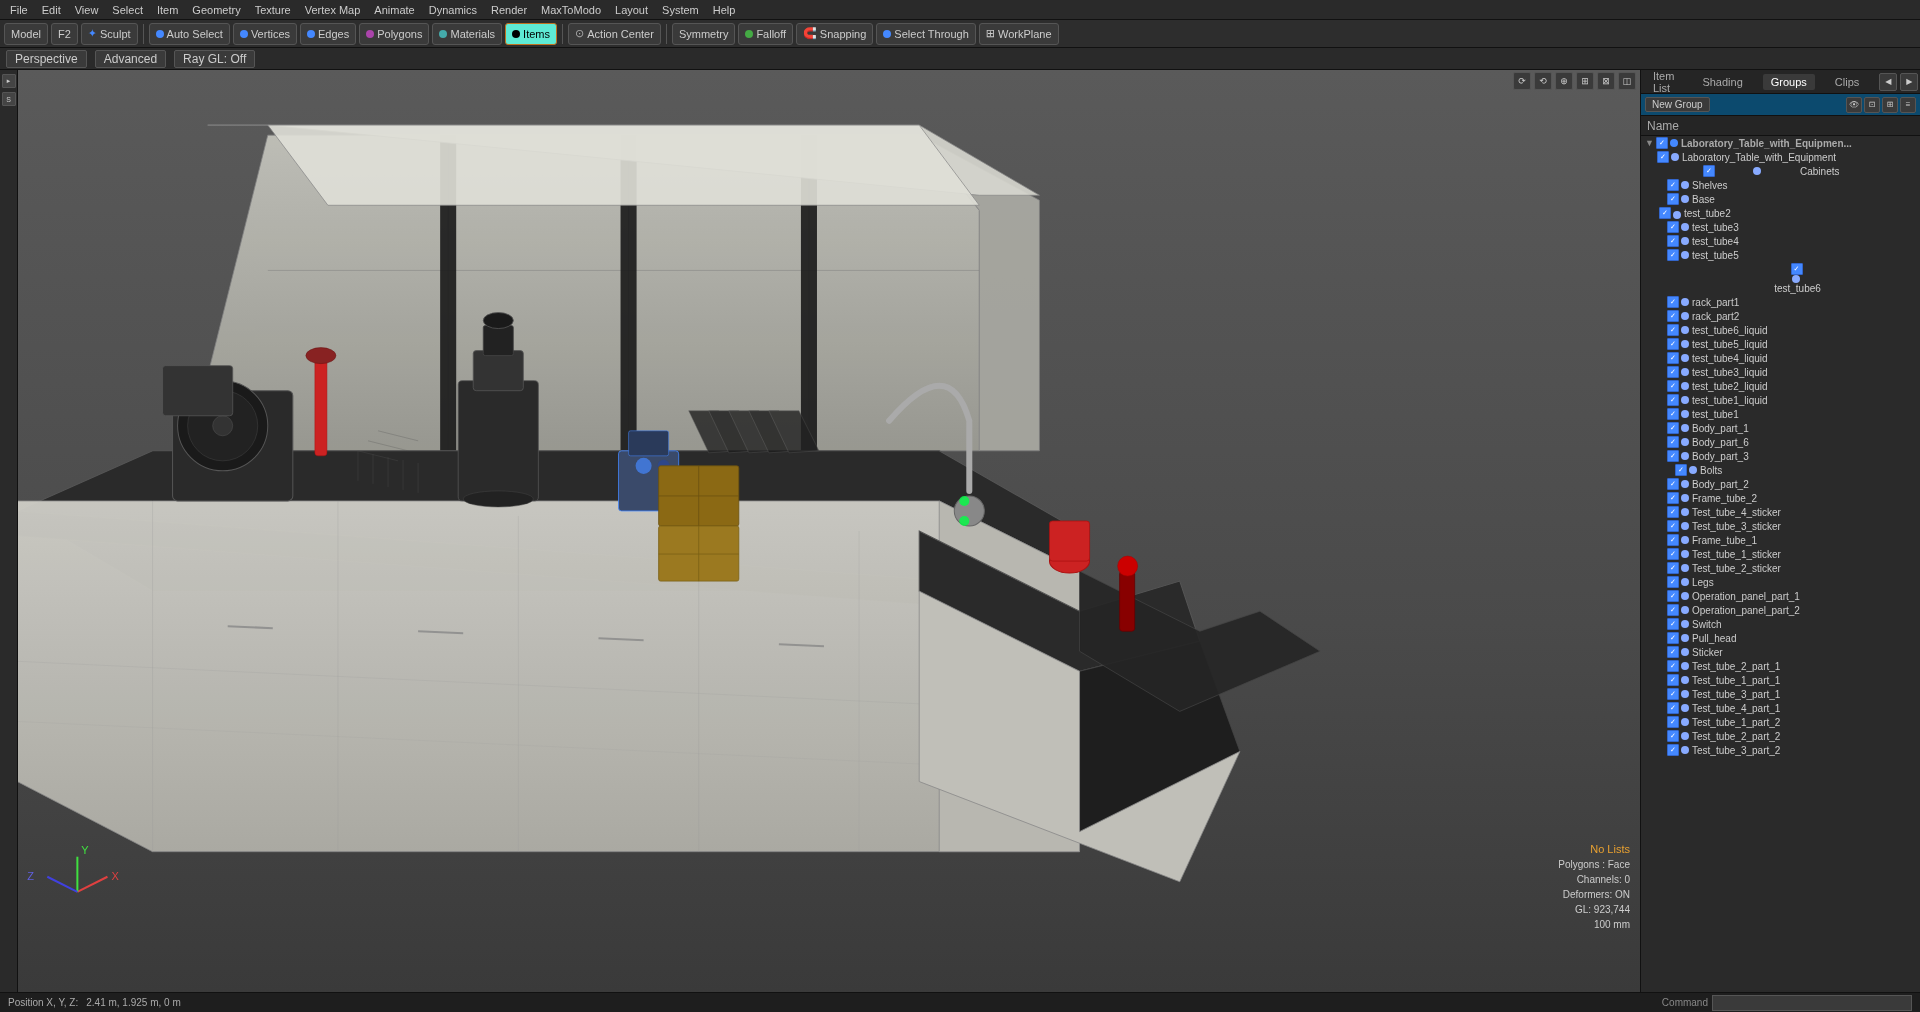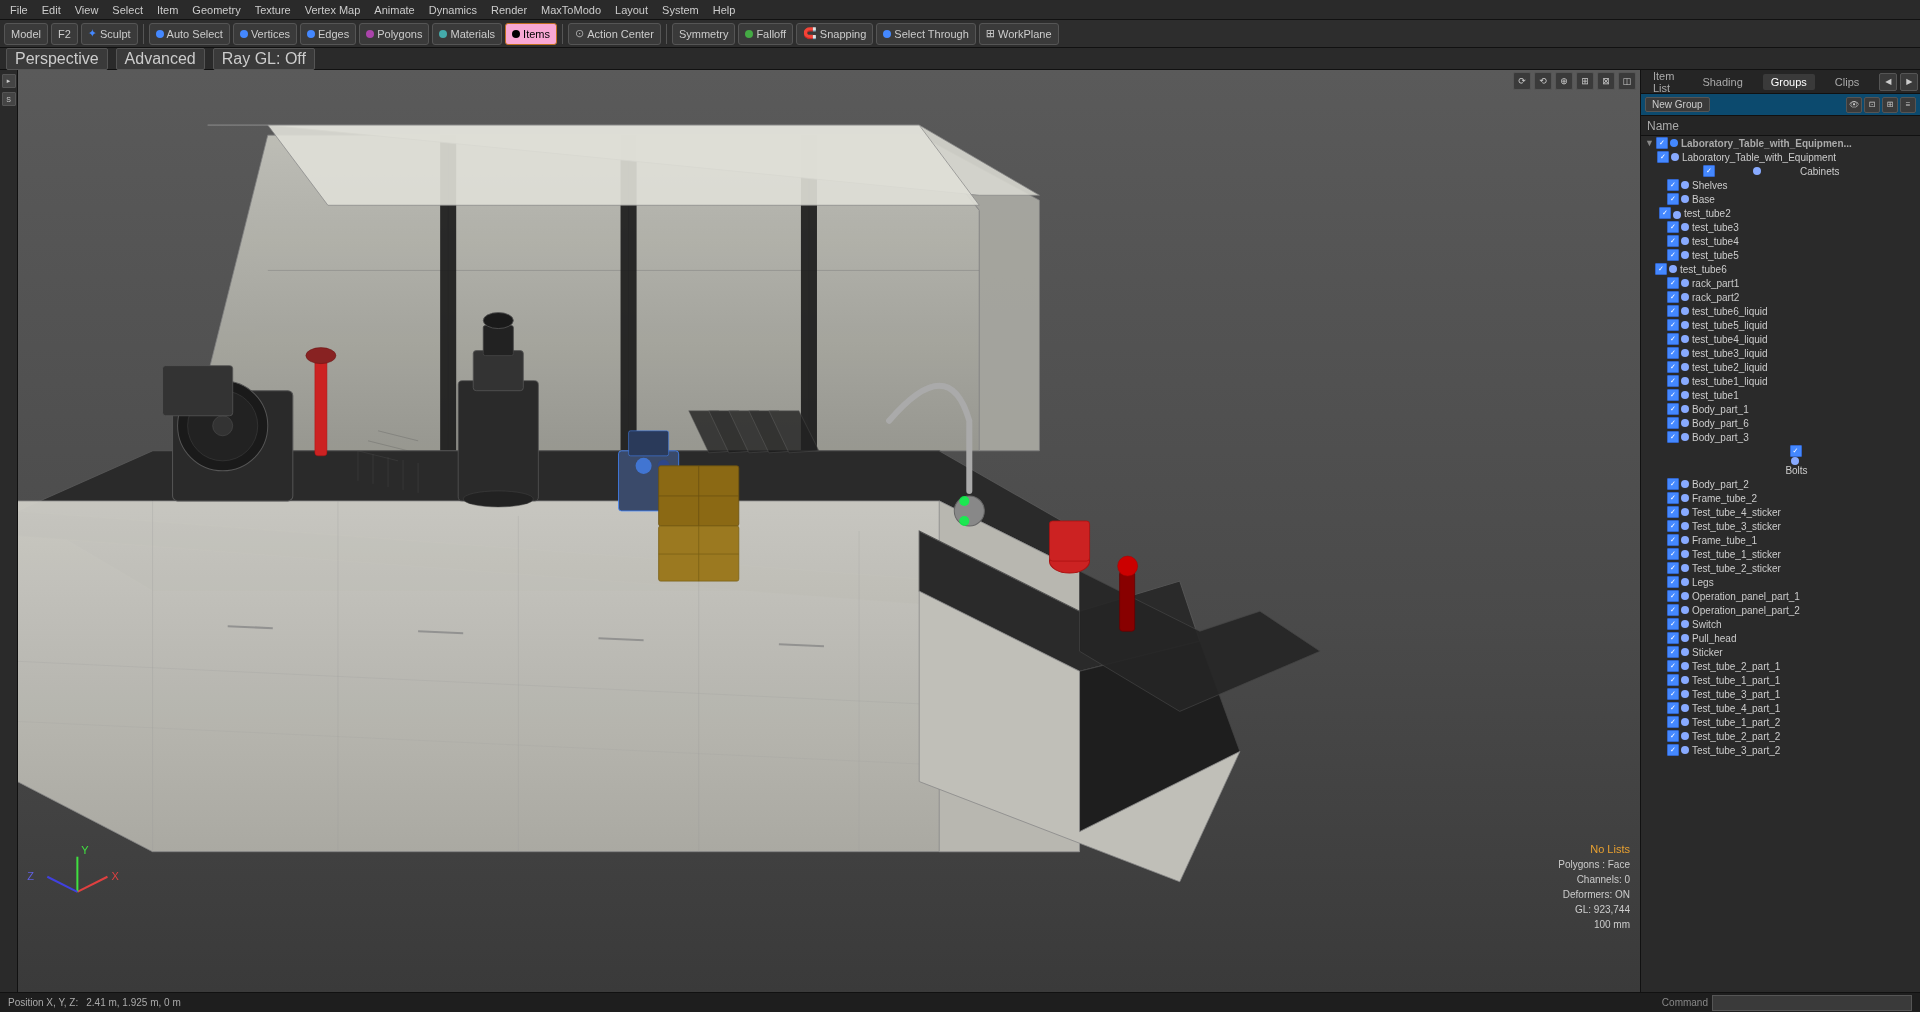--- a/index.html
+++ b/index.html
@@ -5,31 +5,31 @@
     * { margin: 0; padding: 0; box-sizing: border-box; }
     body { width: 1920px; height: 1012px; background: #3a3a3a; font-family: 'Arial', sans-serif; font-size: 11px; color: #ccc; overflow: hidden; }
 
     
     #menu-bar { display: flex; align-items: center; background: #2a2a2a; height: 20px; border-bottom: 1px solid #111; padding: 0 4px; gap: 2px; }
     .menu-item { padding: 2px 6px; color: #ccc; font-size: 11px; cursor: pointer; white-space: nowrap; }
 
     
     #toolbar { display: flex; align-items: center; background: #2d2d2d; height: 28px; border-bottom: 1px solid #111; padding: 0 4px; gap: 3px; }
     .toolbar-btn { display: flex; align-items: center; gap: 3px; padding: 2px 6px; background: #3a3a3a; border: 1px solid #555; border-radius: 3px; color: #ccc; font-size: 11px; cursor: pointer; white-space: nowrap; height: 22px; }
-    .toolbar-btn.active { background: #f9a8d4; border-color: #c07020; color: #000; }
+    .toolbar-btn.active { background: #5eead4; border-color: #c07020; color: #000; }
     .toolbar-btn .dot { width: 8px; height: 8px; border-radius: 50%; display: inline-block; }
     .dot-blue { background: #4488ff; }
     .dot-green { background: #44aa44; }
     .dot-purple { background: #aa44aa; }
     .dot-cyan { background: #44aaaa; }
     .toolbar-sep { width: 1px; background: #555; height: 20px; margin: 0 2px; }
 
     
     #viewport-header { display: flex; align-items: center; background: #2a2a2a; height: 22px; padding: 0 6px; gap: 8px; border-bottom: 1px solid #111; }
-    .vp-btn { padding: 1px 8px; background: #3a3a3a; border: 1px solid #555; border-radius: 2px; color: #ccc; font-size: 16px; cursor: pointer; }
+    .vp-btn { padding: 1px 8px; background: #3a3a3a; border: 1px solid #555; border-radius: 2px; color: #ccc; font-size: 12px; cursor: pointer; }
 
     
     #main { display: flex; height: calc(1012px - 20px - 28px - 22px - 20px); }
 
     
     #left-sidebar { width: 18px; background: #2a2a2a; border-right: 1px solid #111; display: flex; flex-direction: column; align-items: center; padding-top: 4px; gap: 4px; }
     .left-btn { width: 14px; height: 14px; background: #444; border: 1px solid #555; border-radius: 1px; cursor: pointer; display: flex; align-items: center; justify-content: center; font-size: 7px; }
 
     
     #viewport { flex: 1; position: relative; background: #4a4a4a; overflow: hidden; }
@@ -430,21 +430,21 @@
             <span class="item-check checked"></span>
             <span class="color-dot" style="background: rgb(136, 170, 255);"></span>
             <span class="tree-label">test_tube4</span>
           </div>
           <div class="tree-item" style="padding-left: 24px;">
             <span class="tree-arrow"> </span>
             <span class="item-check checked"></span>
             <span class="color-dot" style="background: rgb(136, 170, 255);"></span>
             <span class="tree-label">test_tube5</span>
           </div>
-          <div class="tree-item" style="padding-left: 12px;">
+          <div class="tree-item" style="padding-left: 34px; flex-direction: column;">
             <span class="tree-arrow"> </span>
             <span class="item-check checked"></span>
             <span class="color-dot" style="background: rgb(136, 170, 255);"></span>
             <span class="tree-label">test_tube6</span>
           </div>
           <div class="tree-item" style="padding-left: 24px;">
             <span class="tree-arrow"> </span>
             <span class="item-check checked"></span>
             <span class="color-dot" style="background: rgb(136, 170, 255);"></span>
             <span class="tree-label">rack_part1</span>
@@ -508,21 +508,21 @@
             <span class="item-check checked"></span>
             <span class="color-dot" style="background: rgb(136, 170, 255);"></span>
             <span class="tree-label">Body_part_6</span>
           </div>
           <div class="tree-item" style="padding-left: 24px;">
             <span class="tree-arrow"> </span>
             <span class="item-check checked"></span>
             <span class="color-dot" style="background: rgb(136, 170, 255);"></span>
             <span class="tree-label">Body_part_3</span>
           </div>
-          <div class="tree-item" style="padding-left: 32px; flex-direction: column;">
+          <div class="tree-item" style="padding-left: 32px;">
             <span class="tree-arrow"> </span>
             <span class="item-check checked"></span>
             <span class="color-dot" style="background: rgb(136, 170, 255);"></span>
             <span class="tree-label">Bolts</span>
           </div>
           <div class="tree-item" style="padding-left: 24px;">
             <span class="tree-arrow"> </span>
             <span class="item-check checked"></span>
             <span class="color-dot" style="background: rgb(136, 170, 255);"></span>
             <span class="tree-label">Body_part_2</span>

